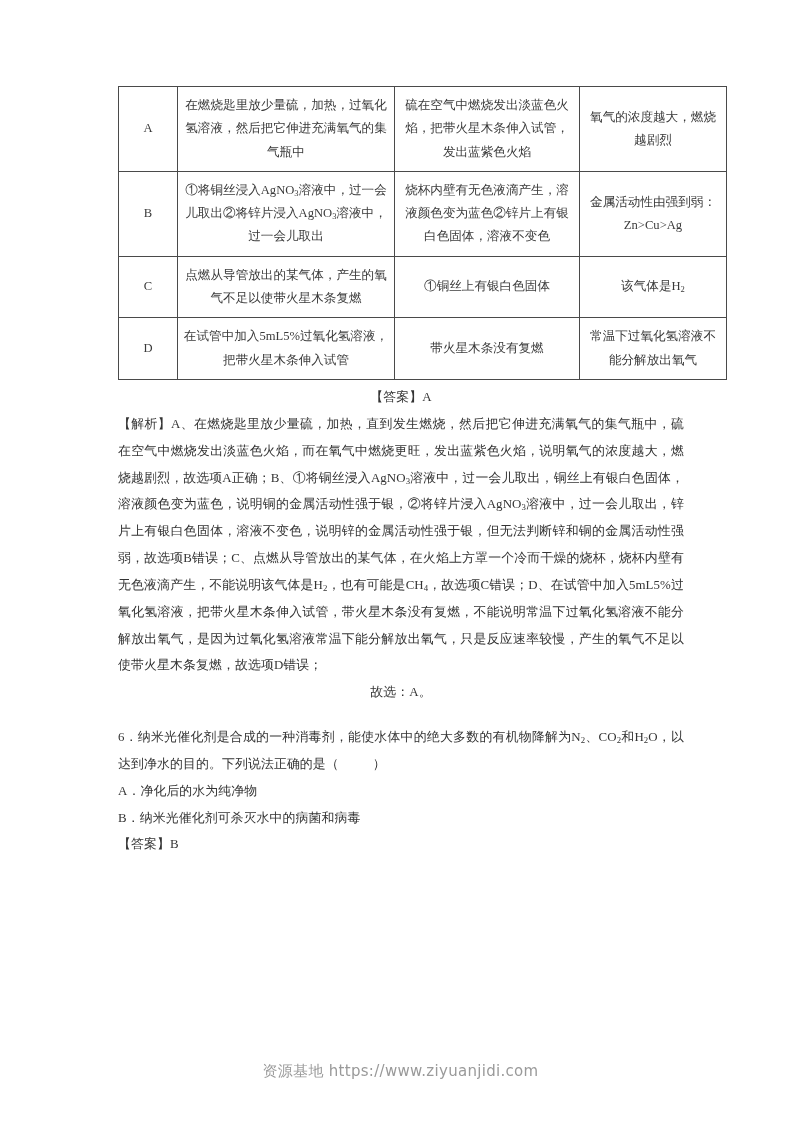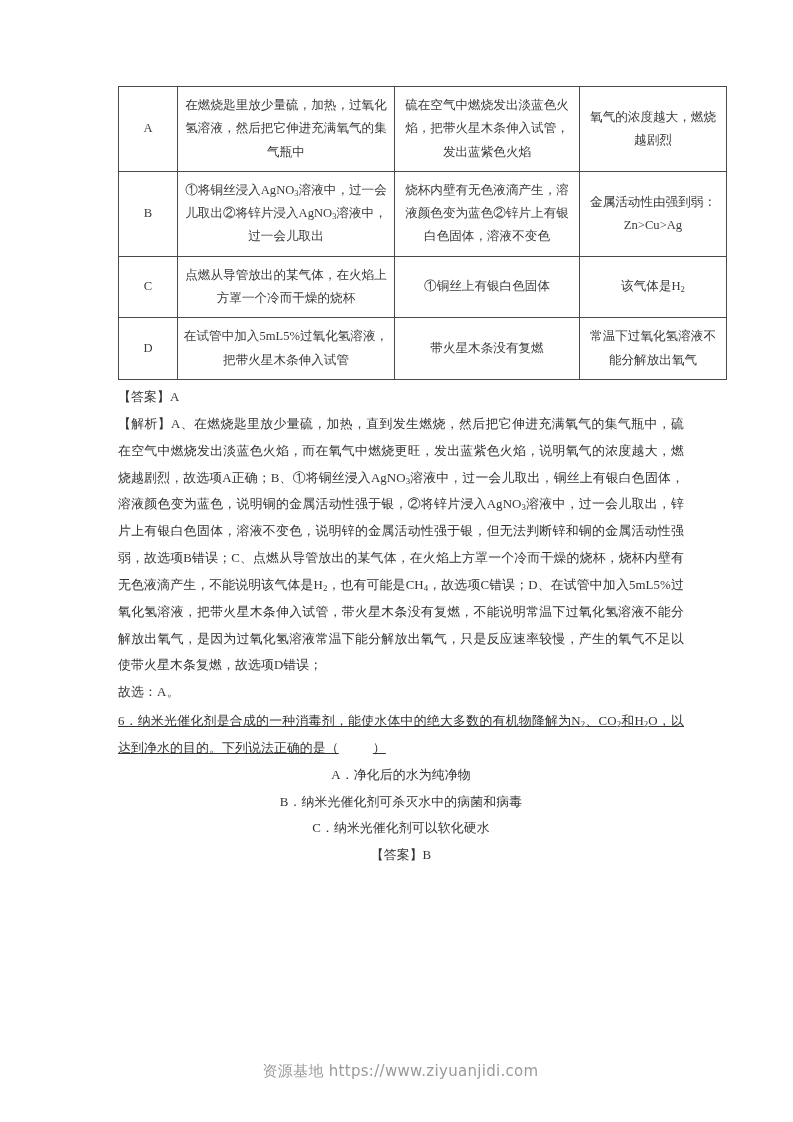--- a/index.html
+++ b/index.html
@@ -58,23 +58,23 @@
     font-size: 12.9px;
     line-height: 2.08;
     color: #333333;
     text-align: justify;
     text-justify: inter-ideograph;
     margin: 0;
     padding: 0;
     letter-spacing: 0.1px;
   }
   .para.first { margin-top: 4px; }
-  .para.tight { text-align: left; }
-  .q-stem { margin-top: 2px; text-decoration: underline; }
-  .opt-line { text-align: center; }
+  .para.tight { text-align: center; }
+  .q-stem { margin-top: 18px; }
+  .opt-line { text-align: left; }
   .gap { display: inline-block; width: 34px; }
 
   
   .footer {
     position: absolute;
     left: 4px;
     top: 1062px;
     width: 793px;
     text-align: center;
     font-size: 15px;
@@ -117,21 +117,21 @@
             </td>
           <td class="col-conc">
               <span class="cell-text">金属活动性由强到弱：Zn&gt;Cu&gt;Ag</span>
             </td>
         </tr>
         <tr>
           <td class="col-opt">
               <span class="cell-text">C</span>
             </td>
           <td class="col-oper">
-              <span class="cell-text">点燃从导管放出的某气体，在火焰上方罩一个冷而干燥的烧杯</span>
+              <span class="cell-text">点燃从导管放出的某气体，产生的氧气不足以使带火星木条复燃</span>
             </td>
           <td class="col-phen">
               <span class="cell-text">①铜丝上有银白色固体</span>
             </td>
           <td class="col-conc">
               <span class="cell-text">该气体是H<sub>2</sub></span>
             </td>
         </tr>
         <tr>
           <td class="col-opt">
@@ -150,19 +150,18 @@
       </tbody>
     </table>
 
     <p class="para first tight">【答案】A</p>
     <p class="para">【解析】A、在燃烧匙里放少量硫，加热，直到发生燃烧，然后把它伸进充满氧气的集气瓶中，硫在空气中燃烧发出淡蓝色火焰，而在氧气中燃烧更旺，发出蓝紫色火焰，说明氧气的浓度越大，燃烧越剧烈，故选项A正确；B、①将铜丝浸入AgNO<sub>3</sub>溶液中，过一会儿取出，铜丝上有银白色固体，溶液颜色变为蓝色，说明铜的金属活动性强于银，②将锌片浸入AgNO<sub>3</sub>溶液中，过一会儿取出，锌片上有银白色固体，溶液不变色，说明锌的金属活动性强于银，但无法判断锌和铜的金属活动性强弱，故选项B错误；C、点燃从导管放出的某气体，在火焰上方罩一个冷而干燥的烧杯，烧杯内壁有无色液滴产生，不能说明该气体是H<sub>2</sub>，也有可能是CH<sub>4</sub>，故选项C错误；D、在试管中加入5mL5%过氧化氢溶液，把带火星木条伸入试管，带火星木条没有复燃，不能说明常温下过氧化氢溶液不能分解放出氧气，是因为过氧化氢溶液常温下能分解放出氧气，只是反应速率较慢，产生的氧气不足以使带火星木条复燃，故选项D错误；</p>
     <p class="para tight">故选：A。</p>
 
     <p class="para q-stem">6．纳米光催化剂是合成的一种消毒剂，能使水体中的绝大多数的有机物降解为N<sub>2</sub>、CO<sub>2</sub>和H<sub>2</sub>O，以达到净水的目的。下列说法正确的是（<span class="gap"></span>）</p>
     <p class="para opt-line">A．净化后的水为纯净物</p>
     <p class="para opt-line">B．纳米光催化剂可杀灭水中的病菌和病毒</p>
-    <p class="para opt-line">C．纳米光催化剂可以软化硬水</p>
     <p class="para opt-line">【答案】B</p>
 
   </div>
 
   <div class="footer">资源基地 https://www.ziyuanjidi.com</div>
 </div>
 
 </body></html>

